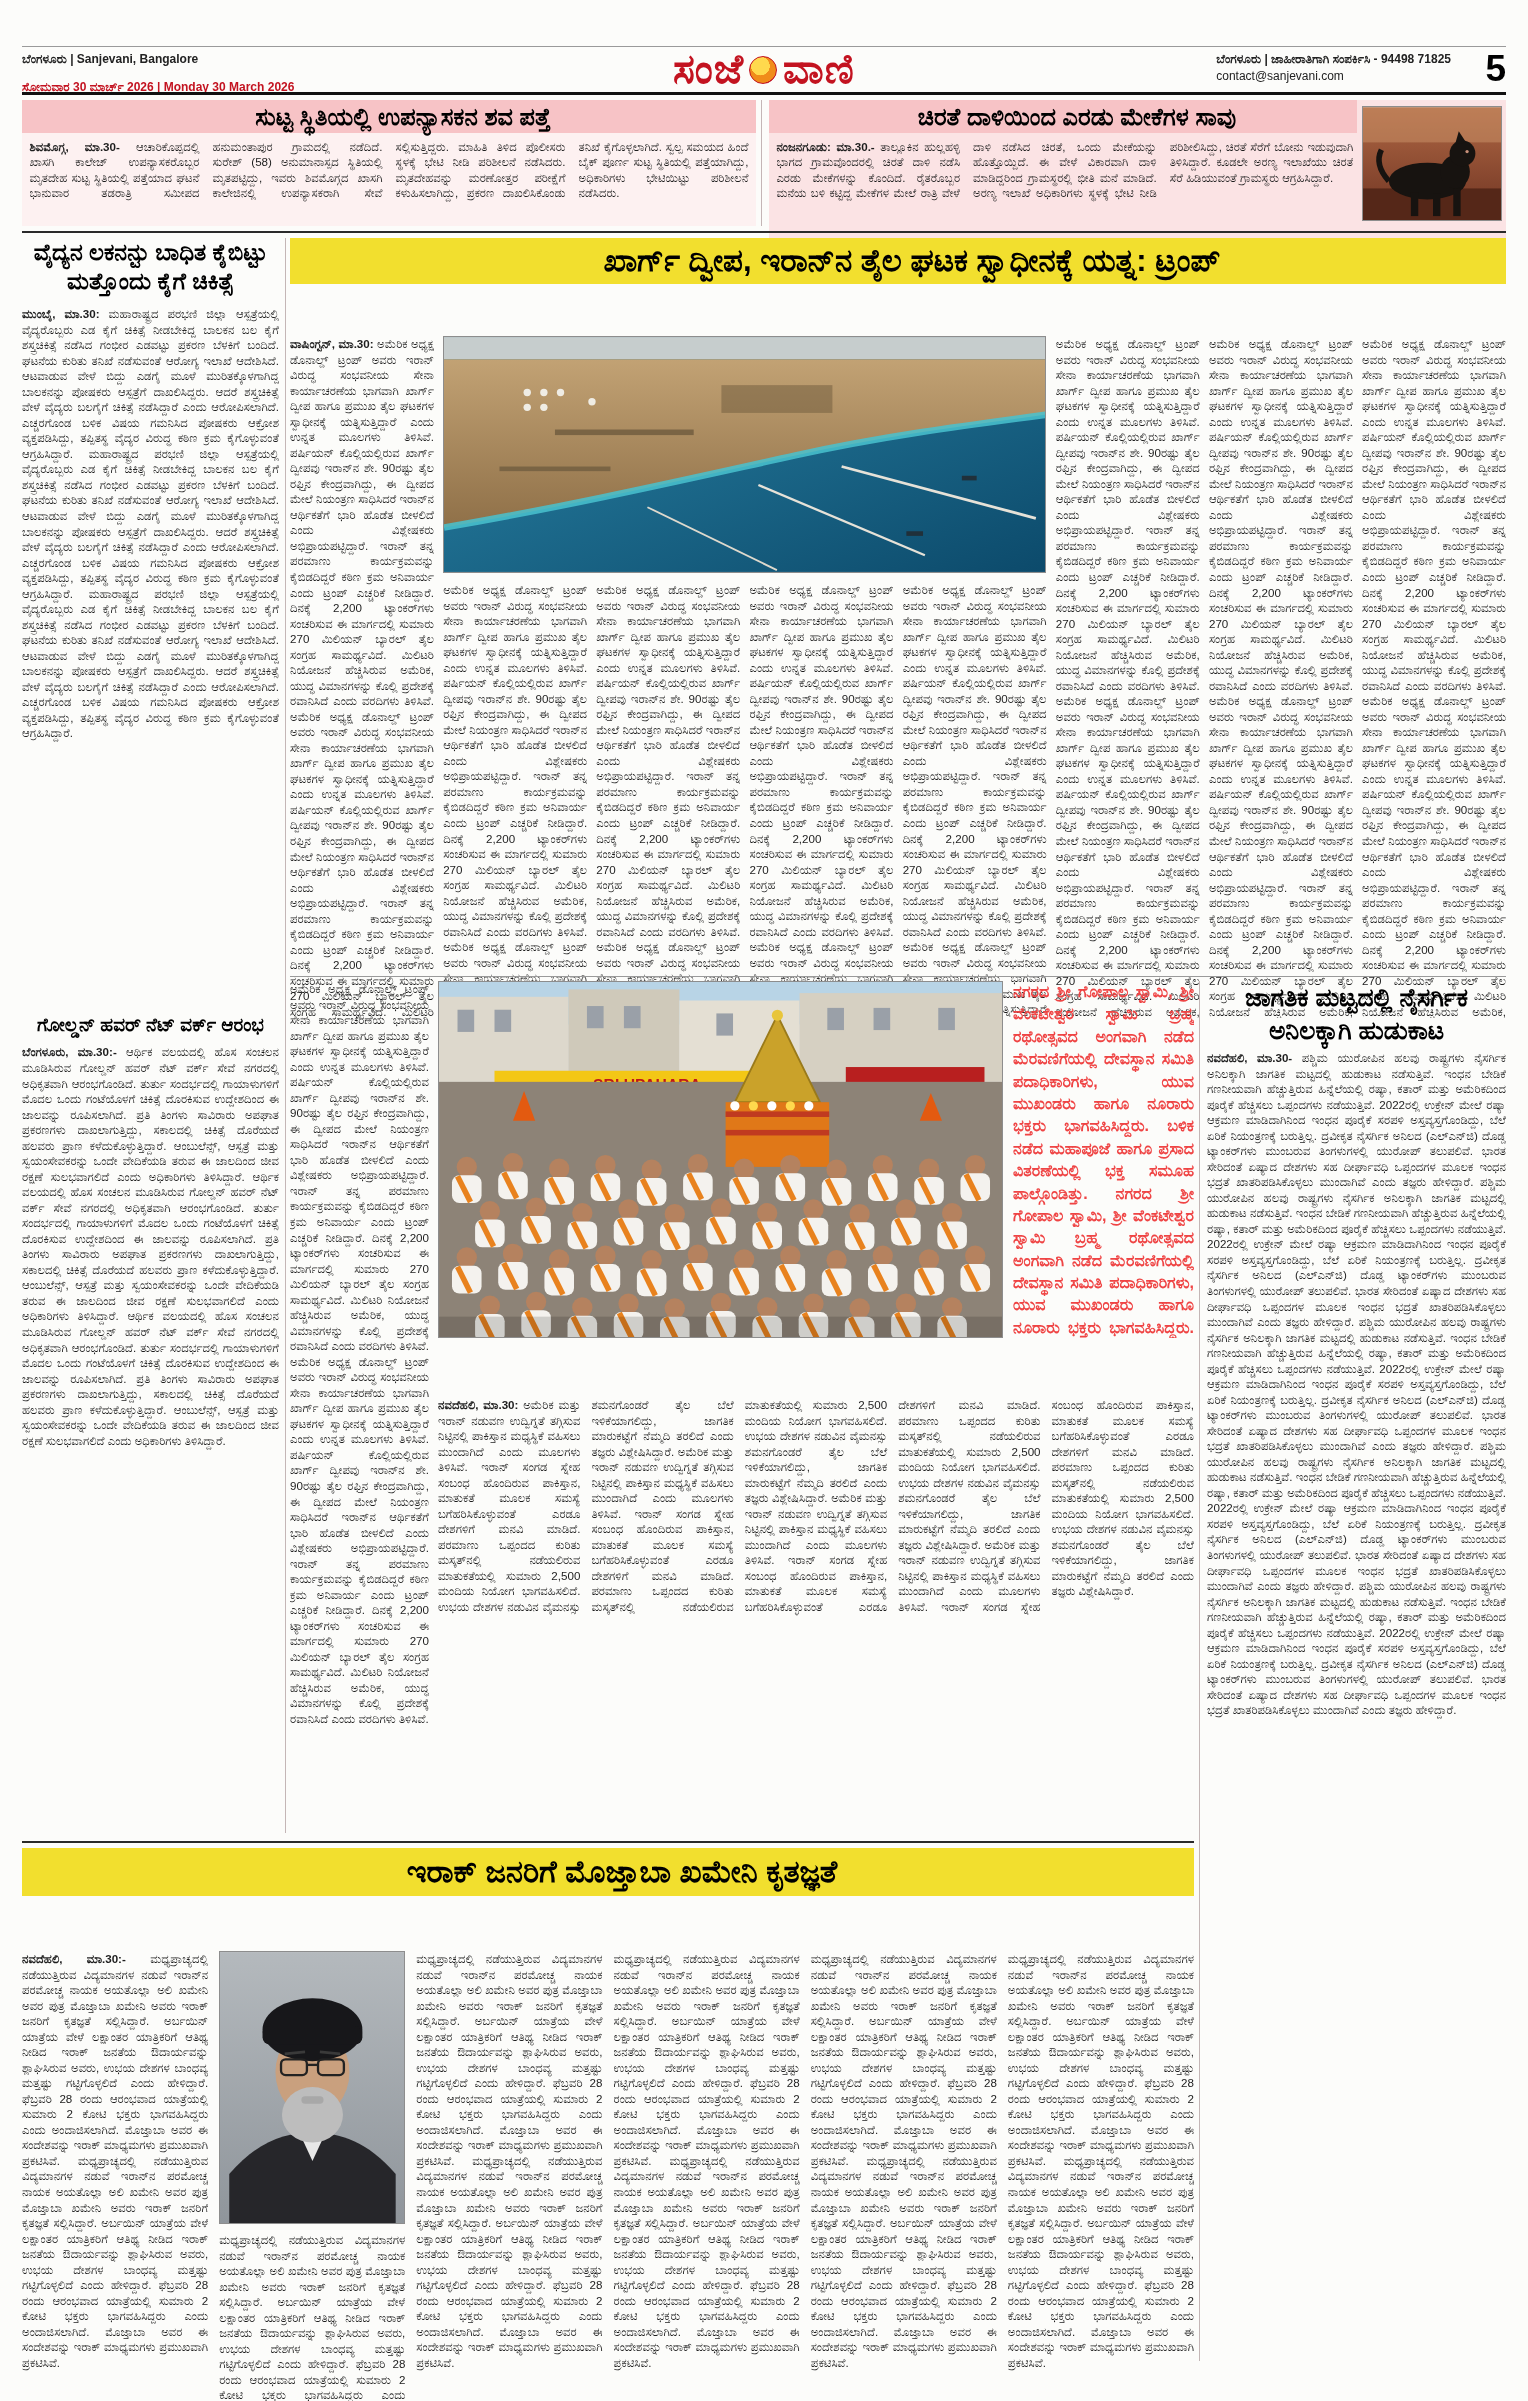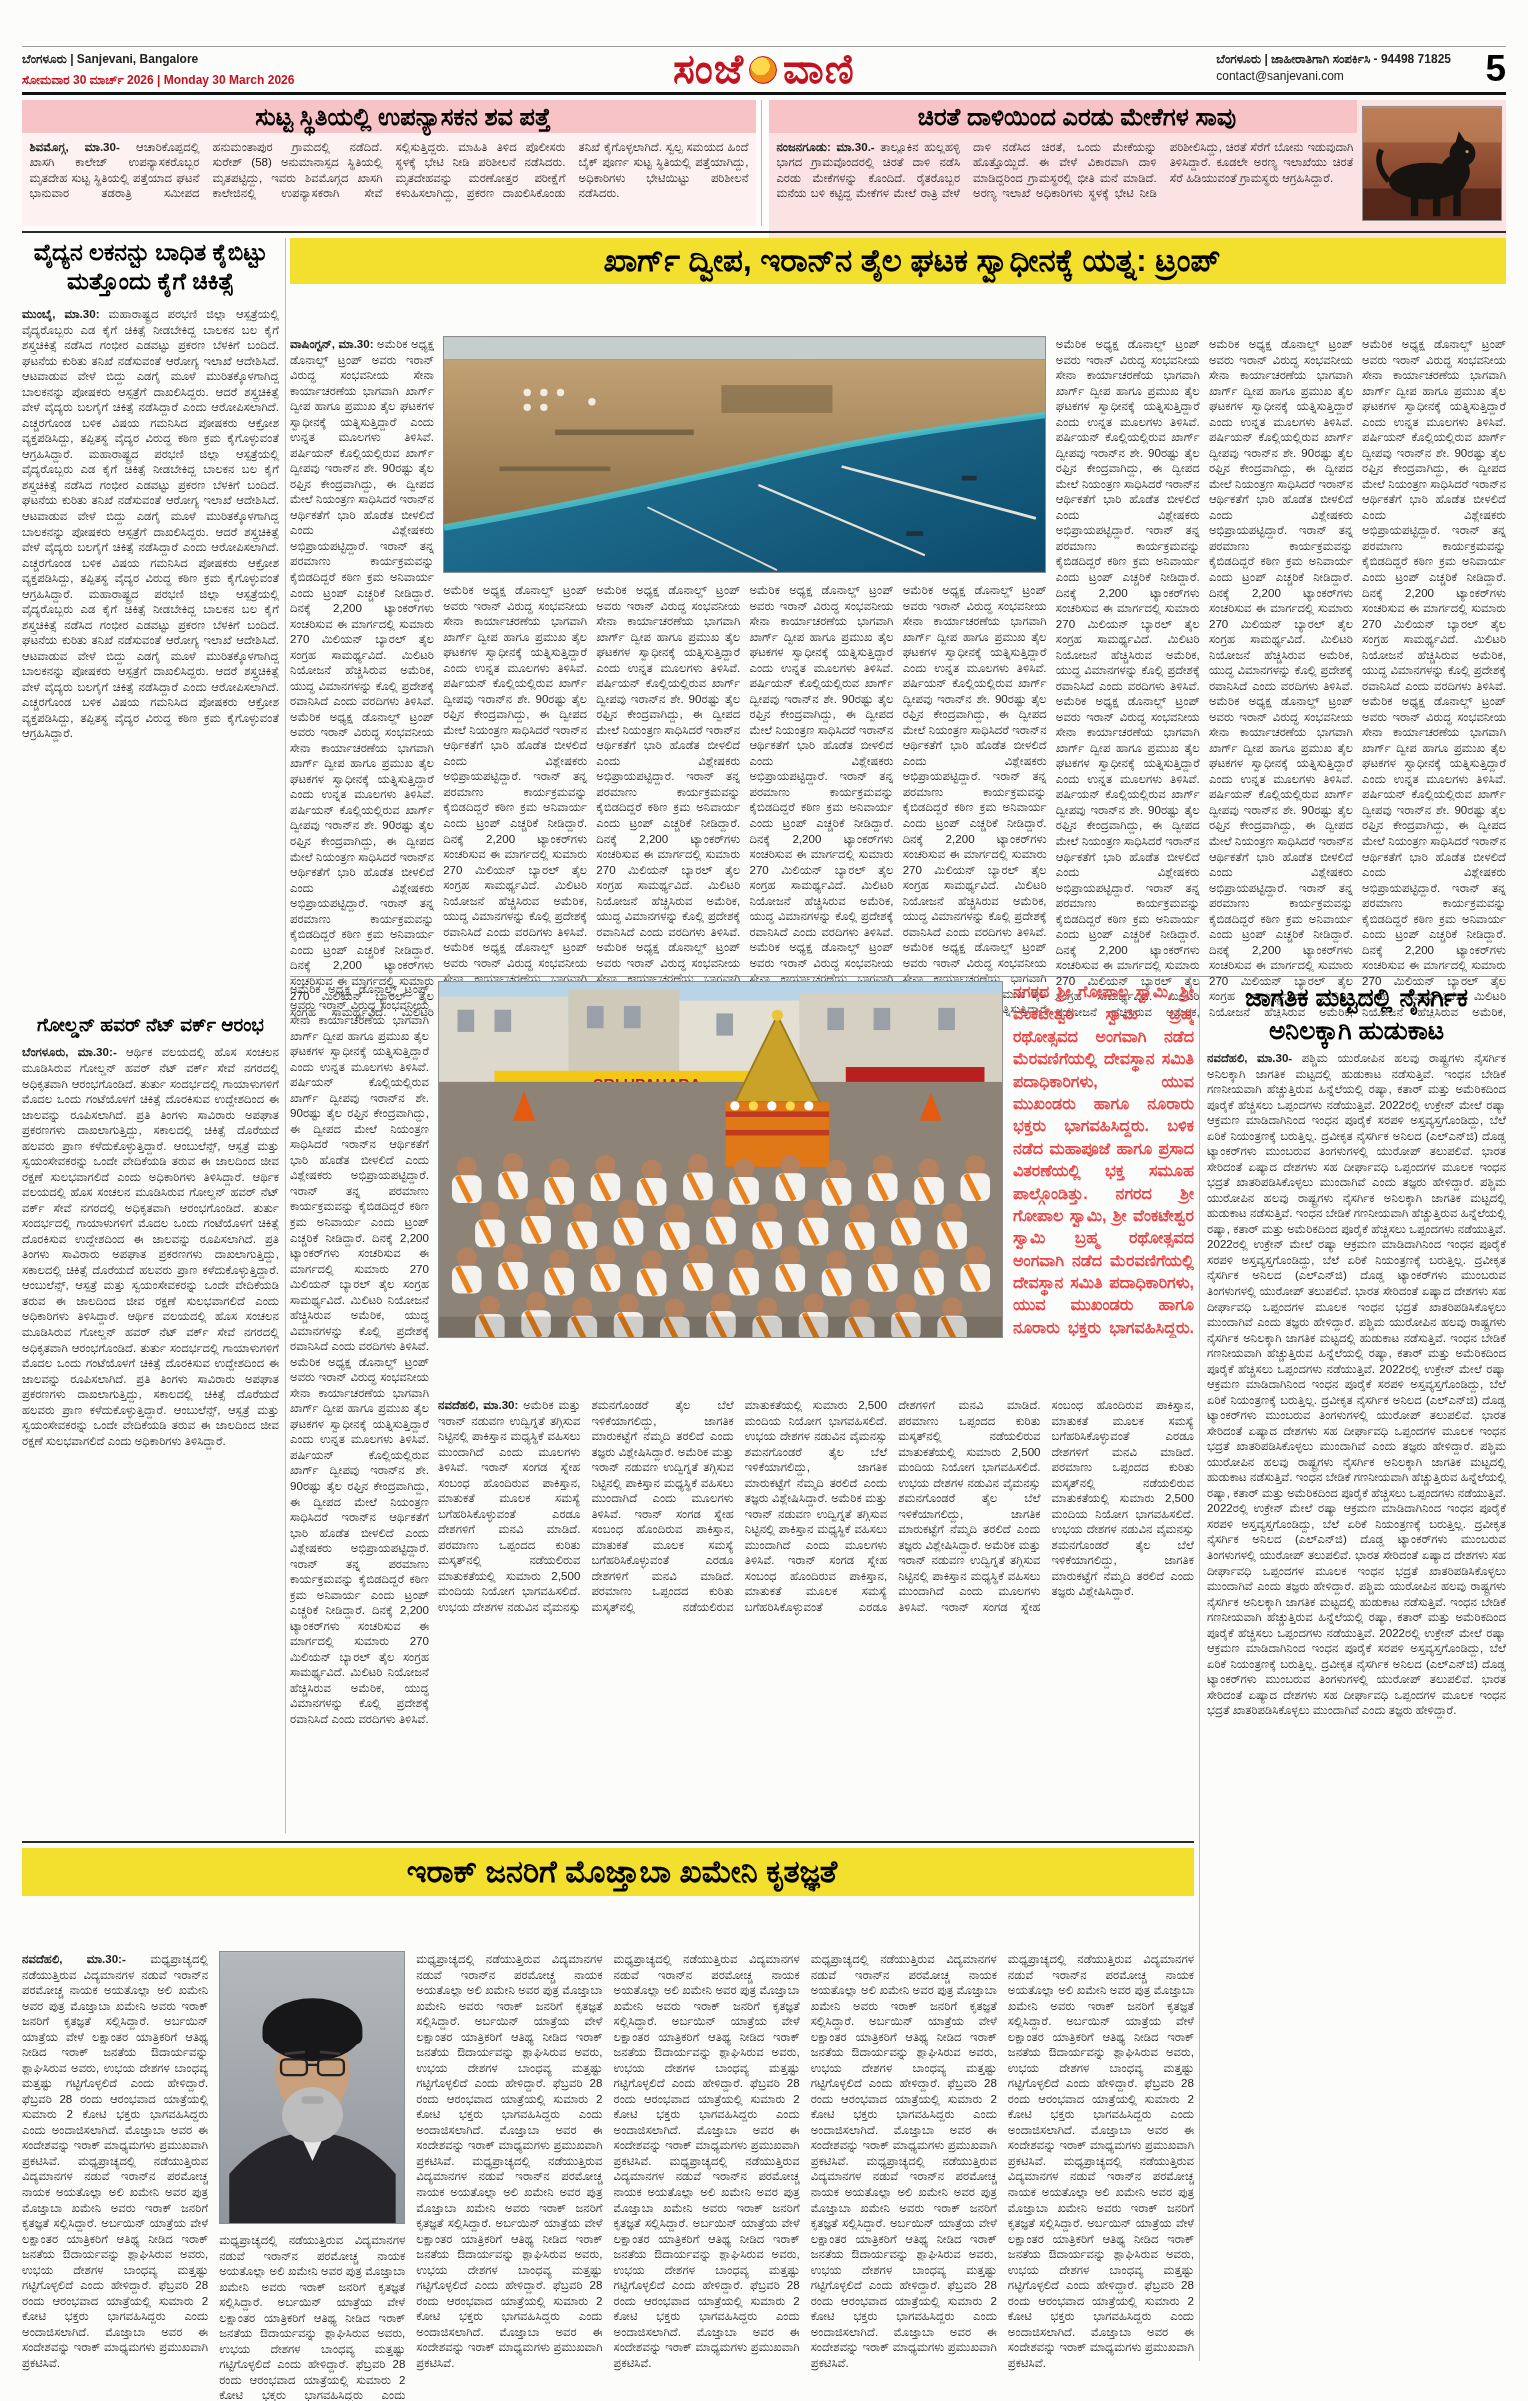--- a/index.html
+++ b/index.html
@@ -20,21 +20,21 @@
   .flexcols{display:flex;gap:9.2px;position:relative;}
   .flexcols>.tcol{flex:1;overflow:hidden;}
   .tcol{height:100%;}
   .inset{padding-top:246px;}
   .iraq-inset{padding-top:281px;}
   .photo{overflow:hidden;border:0.9px solid #8d8d8d;background:#ddd;}
   .photo svg{display:block;}
   .caption{font-weight:700;font-size:16px;line-height:1.4;text-align:justify;overflow:hidden;color:#ef4444;}
   
   .mh-small{font-size:12px;font-weight:700;color:#222;}
-  .mh-date{font-size:12px;font-weight:700;color:var(--accent_red,#c31320);margin-top:7px;}
+  .mh-date{font-size:12px;font-weight:700;color:var(--accent_red,#c31320);margin-top:14px;}
   .logo{font-size:41px;font-weight:700;color:var(--accent_red,#c31320);letter-spacing:0.9px;display:flex;align-items:center;gap:5.5px;}
   .emblem{width:28px;height:28px;border-radius:50%;display:inline-block;
           background:radial-gradient(circle at 40% 35%,#ffd94d 0 40%,#f08c1a 41% 75%,#c31320 76% 100%);
           border:1.8px solid #c31320;}
   .pagenum{font-size:37px;font-weight:700;color:#000;}
   h2,h3{font-weight:700;color:#000;}
 </style>
 </head>
 <body>
 

